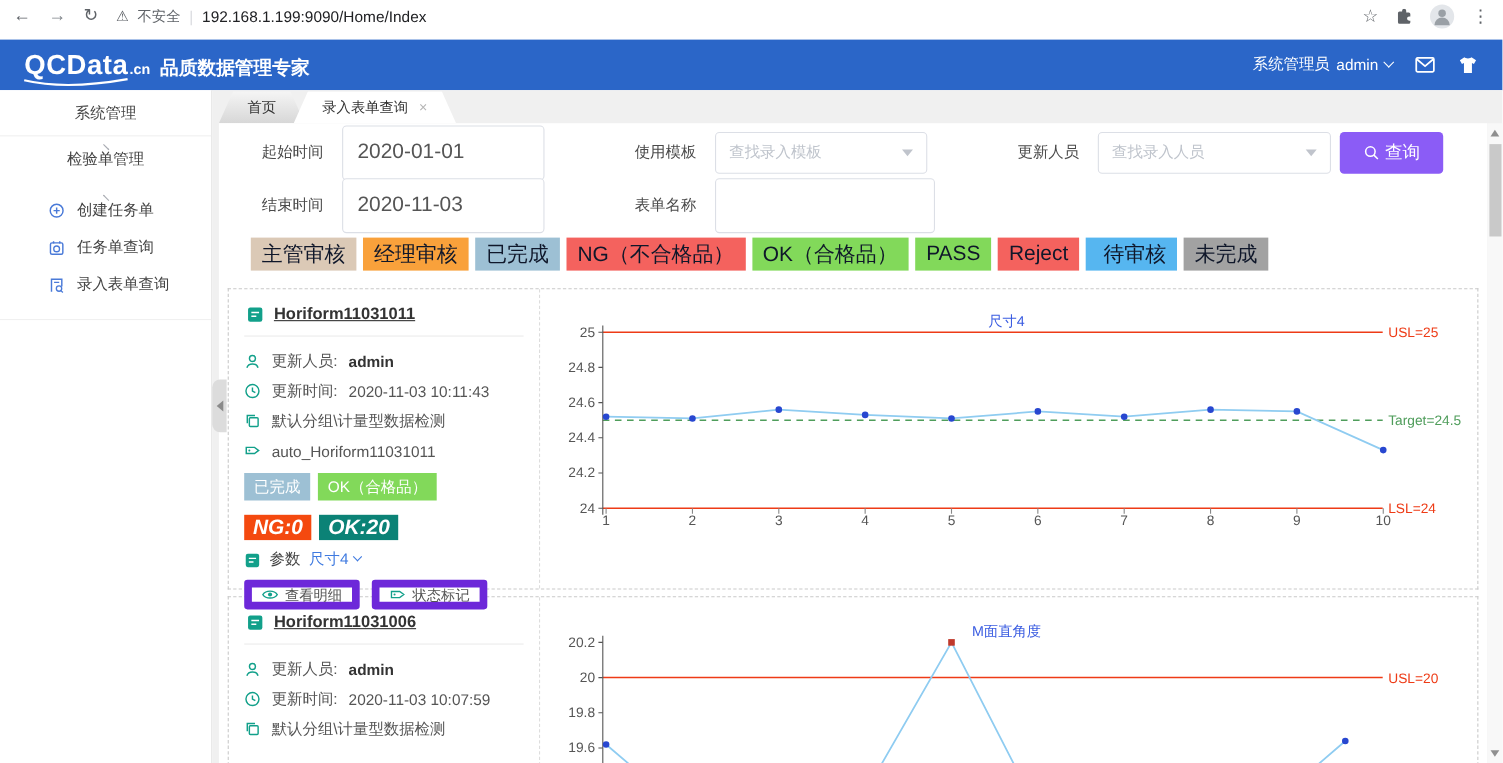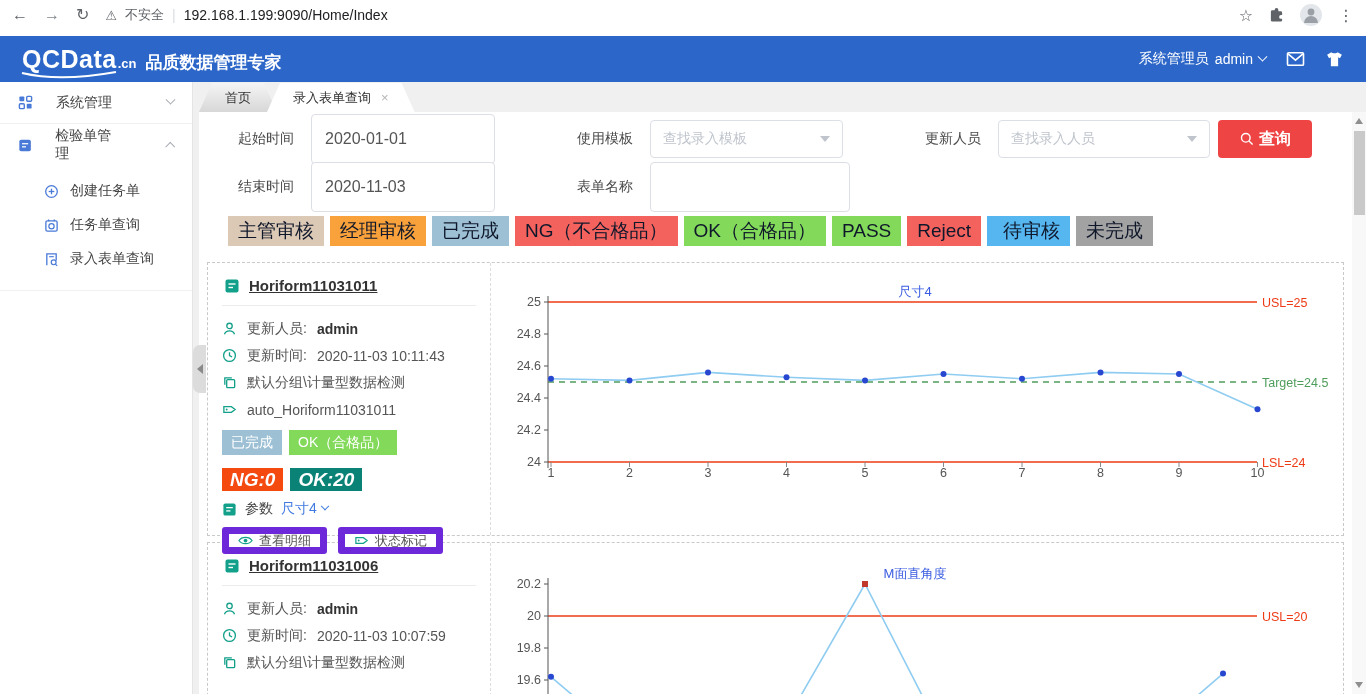--- a/index.html
+++ b/index.html
@@ -30,42 +30,42 @@
   .logo-tagline { font-size:17px; font-weight:bold; margin-left:9px; }
   .header-right { margin-left:auto; display:flex; align-items:center; gap:20px; font-size:14px; }
   .user-box { display:flex; align-items:center; gap:6px; cursor:pointer; }
   .chev { width:7px; height:7px; border-right:1.5px solid #fff; border-bottom:1.5px solid #fff; transform:rotate(45deg) translate(-2px,-2px); display:inline-block; }
   .chev.gray { border-color:#a8abb2; }
   .chev.up { transform:rotate(-135deg) translate(-1px,-1px); }
   .chev.blue { border-color:#3f7ae0; width:6px; height:6px; }
   
   .app-body { display:flex; height:612px; }
   .sidebar { width:200px; background:#fff; border-right:1px solid #e4e4e4; }
-  .side-group { height:42px; display:flex; align-items:center; gap:23px; padding:0 18px; font-size:14px; color:#444; border-bottom:1px solid #f0f0f0; cursor:pointer; }
+  .side-group { height:42px; display:flex; align-items:center; gap:12px; padding:0 18px; font-size:14px; color:#444; border-bottom:1px solid #f0f0f0; cursor:pointer;flex-direction:column; }
   .side-group .spacer { margin-left:auto; }
   .side-sub { padding:8px 0 14px; border-bottom:1px solid #f0f0f0; }
   .side-sub-item { height:34px; display:flex; align-items:center; gap:11px; padding-left:44px; font-size:14px; color:#444; cursor:pointer; }
   .content { flex:1; position:relative; background:#f0f0f0; display:flex; flex-direction:column; }
   
   .tab-bar { height:30px; display:flex; align-items:flex-end; padding-left:6px; }
   .tab { height:29px; display:flex; align-items:center; font-size:13px; color:#333;
          padding:0 26px; margin-right:-10px; clip-path:polygon(13px 0,calc(100% - 13px) 0,100% 100%,0 100%);
          background:linear-gradient(#f5f5f5,#d7d7d7); cursor:pointer; }
   .tab.active { background:#fff; z-index:2; }
   .tab .close-x { margin-left:10px; color:#b5b5b5; font-size:13px; }
   
   .panel { flex:1; background:#fff; margin-left:6px; margin-right:14px; overflow:hidden; position:relative; }
   .filters { padding-top:8px; }
   .frow { display:flex; align-items:center; height:38px; margin:0 0 10px 0; }
   .flabel { width:112px; text-align:right; font-size:14px; color:#4a4a4a; padding-right:17px; }
-  .tinput { width:184px; height:50px; border:1px solid #dcdfe6; border-radius:4px; font-size:16px; color:#555; padding:16px 13px; outline:none; font-family:inherit; }
+  .tinput { width:184px; height:50px; border:1px solid #dcdfe6; border-radius:4px; font-size:19px; color:#555; padding:16px 13px; outline:none; font-family:inherit; }
   .gap40 { width:43px; }
   .sel { height:38px; border:1px solid #dcdfe6; border-radius:4px; display:flex; align-items:center; justify-content:space-between; padding:0 12px; font-size:14px; color:#bfc4cc; cursor:pointer; background:#fff; }
   .caret { width:0; height:0; border-left:5px solid transparent; border-right:5px solid transparent; border-top:6px solid #c0c4cc; }
-  .search-btn { width:94px; height:38px; margin-left:8px; background:#ef4444; border:none; border-radius:4px; color:#fff; font-size:16px; display:flex; align-items:center; justify-content:center; gap:4px; cursor:pointer; font-family:inherit;font-weight:bold; }
+  .search-btn { width:94px; height:38px; margin-left:8px; background:#8b5cf6; border:none; border-radius:4px; color:#fff; font-size:16px; display:flex; align-items:center; justify-content:center; gap:4px; cursor:pointer; font-family:inherit; }
   .legend { display:flex; margin:8px 0 0 29px; gap:6px; }
   .badge { height:30px; display:flex; align-items:center; padding:0 10px; color:#0f172a; font-size:19px; cursor:pointer;text-align:center; }
   
   .card { border:1px dashed #c9c9c9; margin:16px 8px 0 8px; display:flex; }
   .card-1 { height:274px; }
   .card-2 { height:330px; margin-top:6px; }
   .card-info { width:283px; border-right:1px dashed #ddd; padding:12px 14px 0 14px; }
   .card-title-row { display:flex; align-items:center; gap:9px; padding:2px 0 11px 2px; border-bottom:1px solid #ececec; }
   .card-title { font-size:15px; font-weight:bold; color:#333; text-decoration:underline; cursor:pointer; }
   .ilines { margin-top:9px; }

